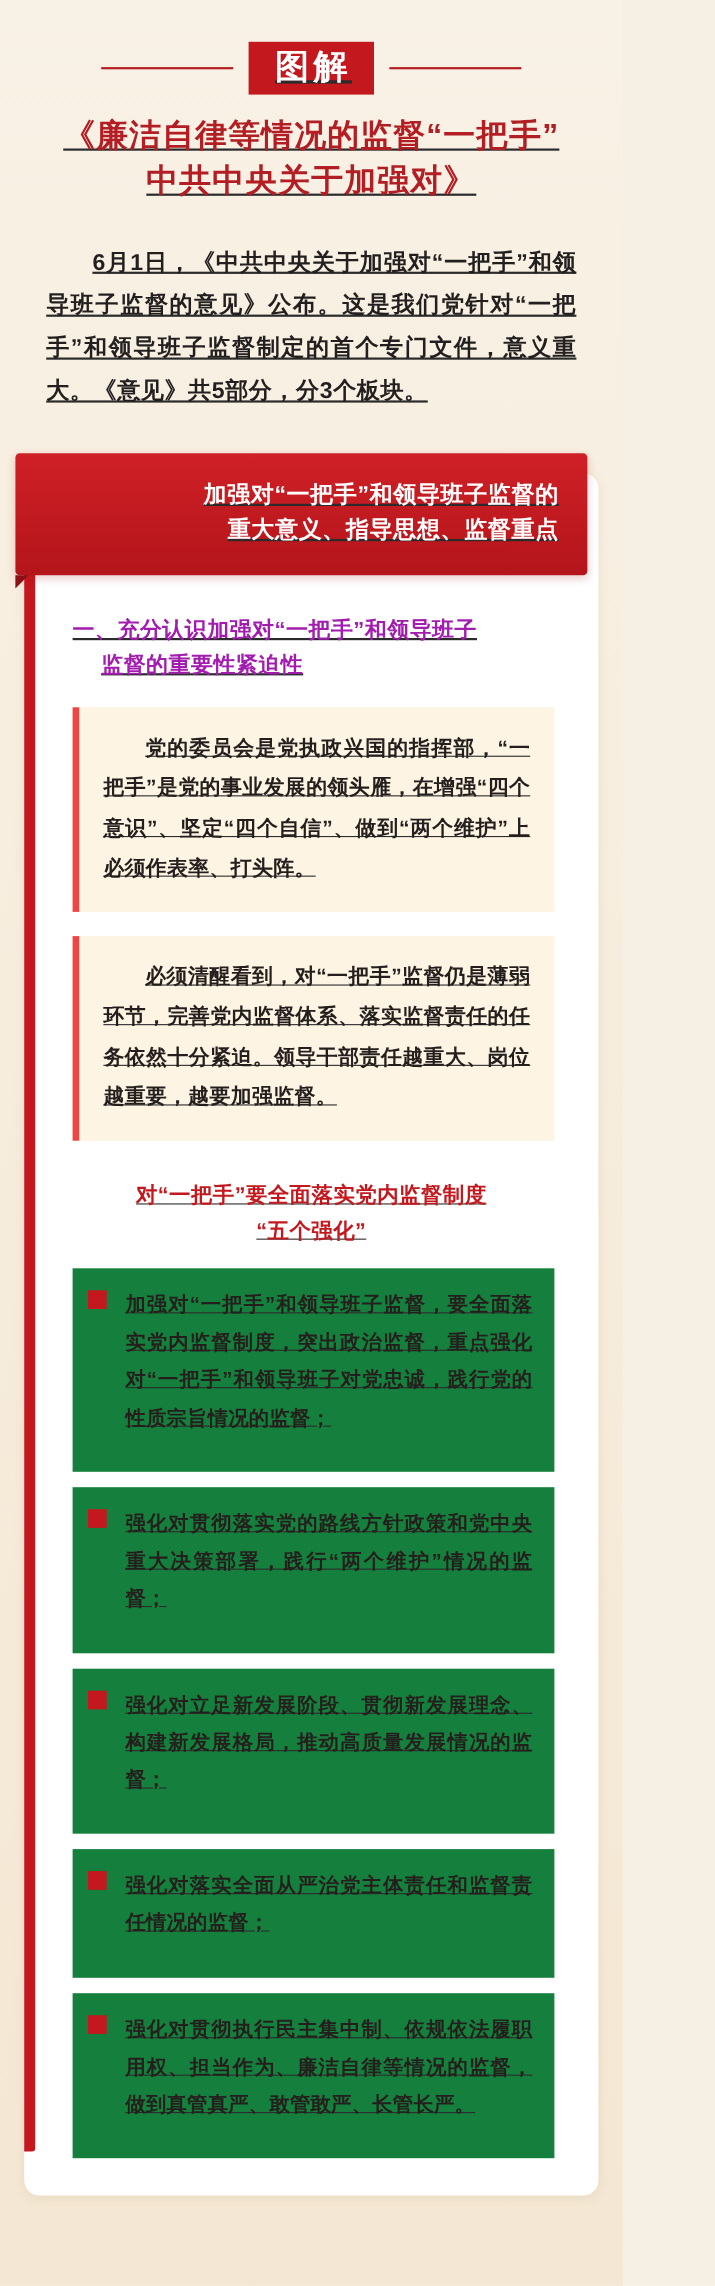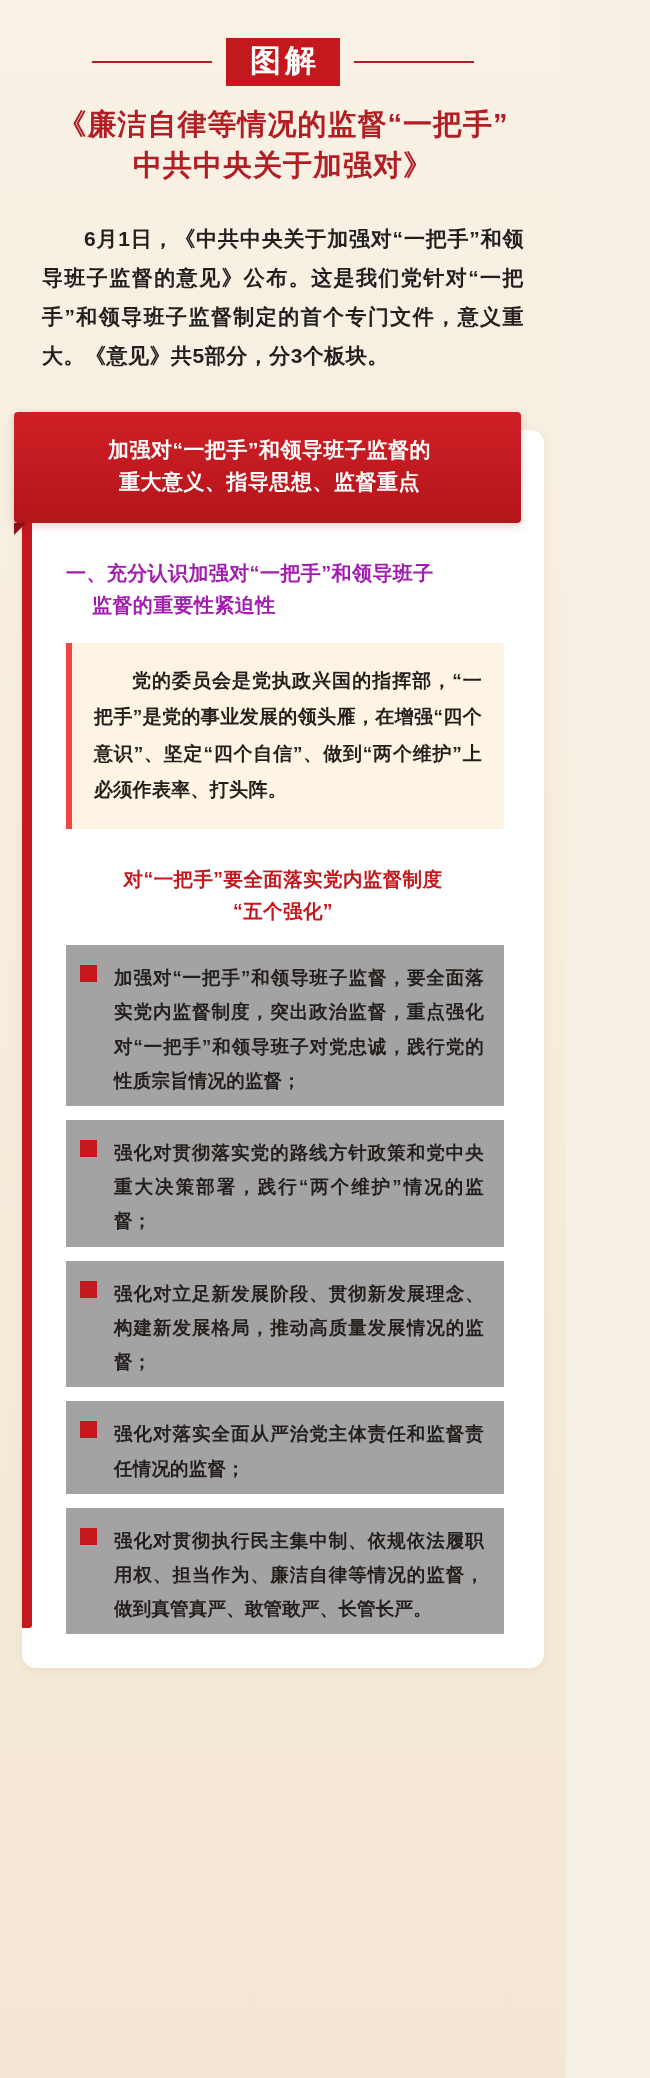--- a/index.html
+++ b/index.html
@@ -15,20 +15,21 @@
     -webkit-font-smoothing: antialiased;
   }
   .page {
     position: relative;
     width: 566px;
     min-height: 2078px;
     box-sizing: border-box;
     background: linear-gradient(180deg, #f8f1e5 0%, #f6ecdb 55%, #f4e7d3 100%);
     padding: 0 0 40px 0;
     overflow: hidden;
+    text-decoration: underline;
   }
 
   
   .header {
     padding: 38px 40px 0 40px;
     text-align: center;
   }
   .badge-row {
     display: flex;
     align-items: center;
@@ -89,30 +90,30 @@
     left: 0;
     top: 40px;
     bottom: 40px;
     width: 10px;
     background: #c3181e;
     border-radius: 0 3px 3px 0;
   }
 
   .section-banner {
     position: relative;
-    margin: 0 23px 0 -8px;
+    margin: 0 10px 0 -8px;
     top: -18px;
     background: linear-gradient(180deg, #cf2026 0%, #b3151b 100%);
     color: #fff;
     border-radius: 4px 4px 4px 4px;
     padding: 22px 26px 24px 30px;
     font-size: 21px;
     font-weight: bold;
     line-height: 1.55;
-    text-align: center;
+    text-align: right;
     letter-spacing: 0.5px;
     box-shadow: 0 3px 8px rgba(160, 30, 30, 0.22);
   }
   .section-banner::after {
     content: "";
     position: absolute;
     left: 0;
     bottom: -12px;
     border-left: 12px solid #8d1014;
     border-bottom: 12px solid transparent;
@@ -151,23 +152,23 @@
     text-align: center;
     margin: 34px 52px 0 52px;
     letter-spacing: 0.4px;
   }
 
   .bullet-list {
     margin: 18px 40px 0 44px;
   }
   .bullet-item {
     position: relative;
-    background: #a3a3a3;
+    background: #15803d;
     margin-top: 14px;
-    padding: 16px 20px 8px 48px;
+    padding: 16px 20px 32px 48px;
     font-size: 18.5px;
     font-weight: bold;
     line-height: 1.85;
     color: #241f1c;
     text-align: justify;
     letter-spacing: 0.2px;
   }
   .bullet-item:first-child { margin-top: 0; }
   .bullet-item .sq {
     position: absolute;
@@ -203,20 +204,21 @@
       <span>加强对“一把手”和领导班子监督的</span><br>
       <span>重大意义、指导思想、监督重点</span>
     </div>
 
     <div class="subhead">
       <span>一、充分认识加强对“一把手”和领导班子</span>
       <span class="indent2">监督的重要性紧迫性</span>
     </div>
 
     <div class="quote-block">党的委员会是党执政兴国的指挥部，“一把手”是党的事业发展的领头雁，在增强“四个意识”、坚定“四个自信”、做到“两个维护”上必须作表率、打头阵。</div>
+    <div class="quote-block">必须清醒看到，对“一把手”监督仍是薄弱环节，完善党内监督体系、落实监督责任的任务依然十分紧迫。领导干部责任越重大、岗位越重要，越要加强监督。</div>
 
     <div class="mid-head">
       <span>对“一把手”要全面落实党内监督制度</span><br>
       <span>“五个强化”</span>
     </div>
 
     <div class="bullet-list">
       <div class="bullet-item">
         <span class="sq"></span>
         <span>加强对“一把手”和领导班子监督，要全面落实党内监督制度，突出政治监督，重点强化对“一把手”和领导班子对党忠诚，践行党的性质宗旨情况的监督；</span>

